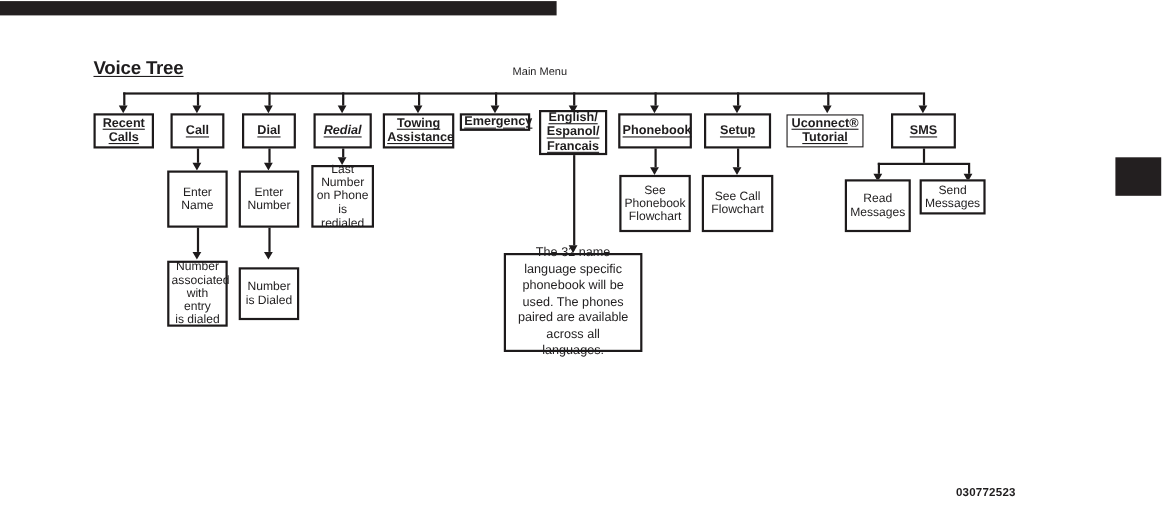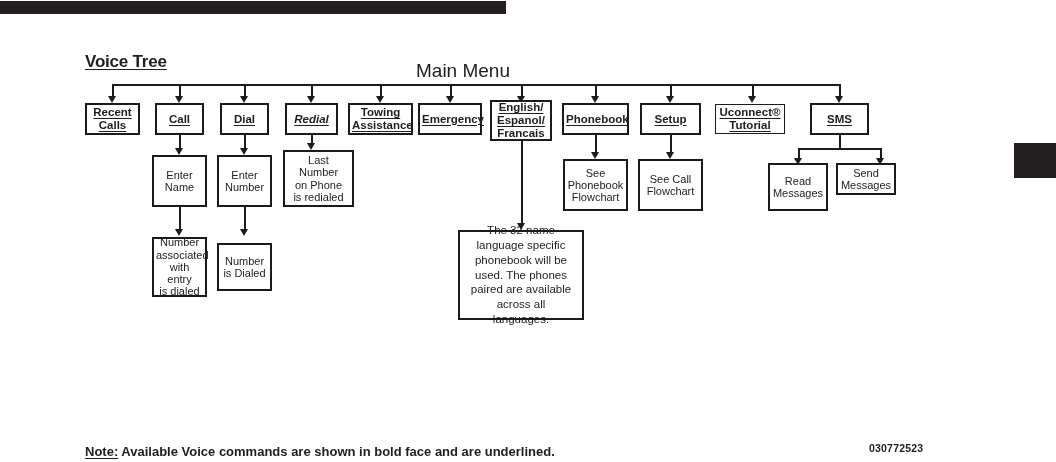--- a/index.html
+++ b/index.html
@@ -45,23 +45,23 @@
     top: 52px;
     font-size: 17px;
     font-weight: bold;
     letter-spacing: -0.2px;
     text-decoration: underline;
     text-underline-offset: 2px;
     white-space: nowrap;
   }
   .main-menu-label {
     position: absolute;
-    left: 416px;
+    left: 466px;
     top: 60px;
-    font-size: 19px;
+    font-size: 10px;
     font-weight: normal;
     white-space: nowrap;
   }
 
   
   .box {
     position: absolute;
     box-sizing: border-box;
     border: 2px solid #1d1a1b;
     background: #ffffff;
@@ -205,21 +205,21 @@
     <span class="txt">Redial</span>
   </div>
 
   <div class="box cmd" style="left:348px; top:103px; width:65px; height:32px;">
     <span class="txt">
       <span>Towing</span><br>
       <span>Assistance</span>
     </span>
   </div>
 
-  <div class="box cmd" style="left:418px; top:103px; width:64px; height:32px;">
+  <div class="box cmd" style="left:418px; top:103px; width:64px; height:16px;">
     <span class="txt">Emergency</span>
   </div>
 
   <div class="box cmd" style="left:490px; top:100px; width:62px; height:41px;">
     <span class="txt">
       <span>English/</span><br>
       <span>Espanol/</span><br>
       <span>Francais</span>
     </span>
   </div>
@@ -275,21 +275,21 @@
     </span>
   </div>
 
   <div class="box plain" style="left:217px; top:155px; width:55px; height:52px;">
     <span class="txt">
       <span>Enter</span><br>
       <span>Number</span>
     </span>
   </div>
 
-  <div class="box plain" style="left:283px; top:150px; width:71px; height:57px;">
+  <div class="box plain" style="left:283px; top:150px; width:57px; height:57px;">
     <span class="txt">
       <span>Last</span><br>
       <span>Number</span><br>
       <span>on Phone</span><br>
       <span>is redialed</span>
     </span>
   </div>
 
   <div class="box plain" style="left:563px; top:159px; width:65px; height:52px;">
     <span class="txt">
@@ -339,19 +339,16 @@
     <span class="txt">
       <span>Number</span><br>
       <span>is Dialed</span>
     </span>
   </div>
 
   <div class="box plain note-box" style="left:458px; top:230px; width:126px; height:90px;">
     <span class="txt">The 32 name language specific phonebook will be used. The phones paired are available across all languages.</span>
   </div>
 
-  <div class="note-line">
-    <span class="note-word">Note:</span><span> Available Voice commands are shown in bold face and are underlined.</span>
-  </div>
 
   <div class="part-number">030772523</div>
 
 </div>
 
 </body></html>

